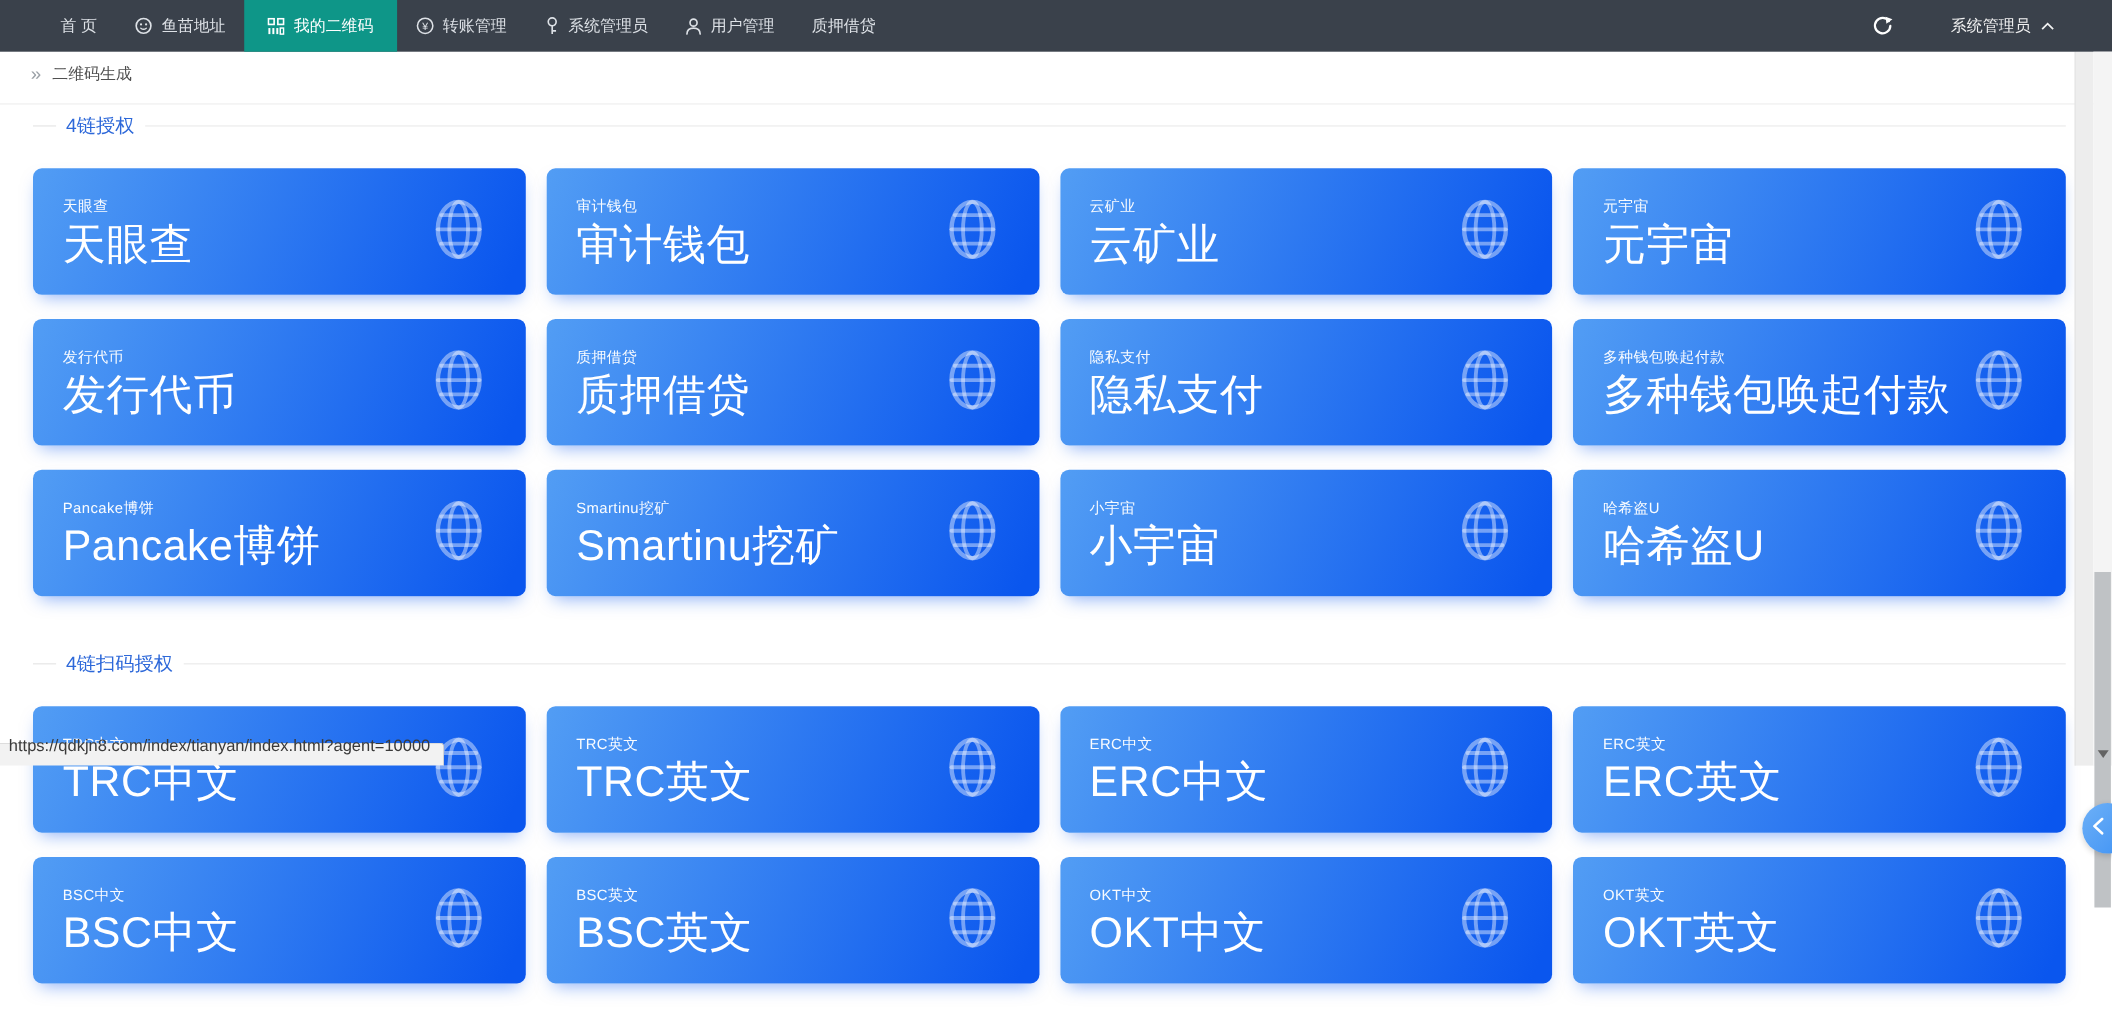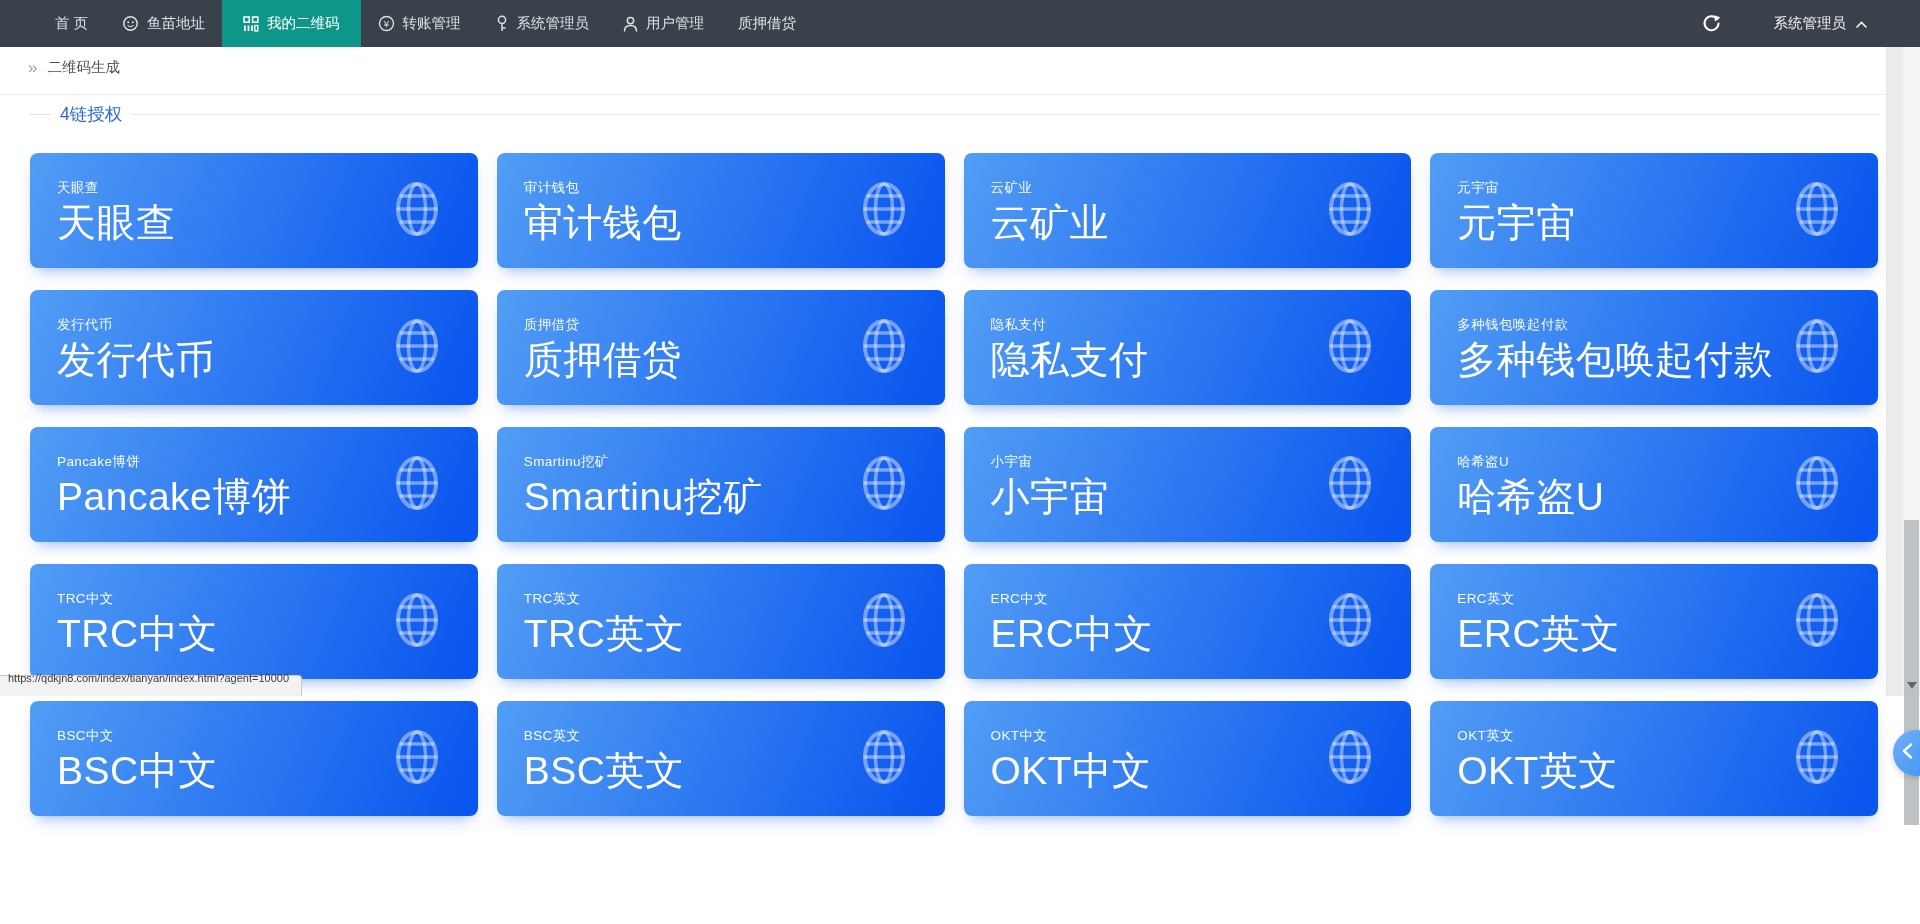--- a/index.html
+++ b/index.html
@@ -52,21 +52,21 @@
 
   .collapse-handle { position:absolute; top:730px; right:-19px; width:46px; height:46px; border-radius:50%;
     background:linear-gradient(135deg,#6db0f7,#3f92f4); z-index:7; display:flex; align-items:center;
     cursor:pointer; box-shadow:0 2px 6px rgba(0,0,0,.18); }
   .collapse-handle svg { margin-left:9px; }
 
   
   .status-tooltip { position:absolute; left:0; bottom:0; height:21px; z-index:8;
     background:#f2f2f2; border:1px solid #c9c9c9; border-left:none; border-bottom:none;
     border-top-right-radius:4px; display:flex; align-items:center; padding:0 12px 16px 8px;
-    font-size:11px; color:#3a3a3a; }
+    font-size:15px; color:#3a3a3a; }
 </style>
 </head>
 <body>
 
 <div class="page">
 
   <header class="navbar">
     <div class="nav-item">
       <span>首 页</span>
     </div>
@@ -351,20 +351,25 @@
                 <ellipse cx="22" cy="28" rx="8.5" ry="25" stroke-width="3.5"></ellipse>
                 <line x1="6" y1="15" x2="38" y2="15" stroke-width="3.5"></line>
                 <line x1="3" y1="28" x2="41" y2="28" stroke-width="3.5"></line>
                 <line x1="6" y1="41" x2="38" y2="41" stroke-width="3.5"></line>
               </g>
             </svg>
           </span>
         </div>
       </div>
 
+    <div class="section-head second">
+      <span class="dash"></span>
+      <span class="stitle">4链扫码授权</span>
+      <span class="line"></span>
+    </div>
 
     <div class="grid">
 
         <div class="card">
           <span class="card-label">TRC中文</span>
           <span class="card-title">TRC中文</span>
           <span class="globe">
             <svg width="44" height="56" viewBox="0 0 44 56">
               <g fill="none" stroke="rgba(255,255,255,0.42)" stroke-width="4" stroke-linecap="round">
                 <ellipse cx="22" cy="28" rx="19" ry="25"></ellipse>

